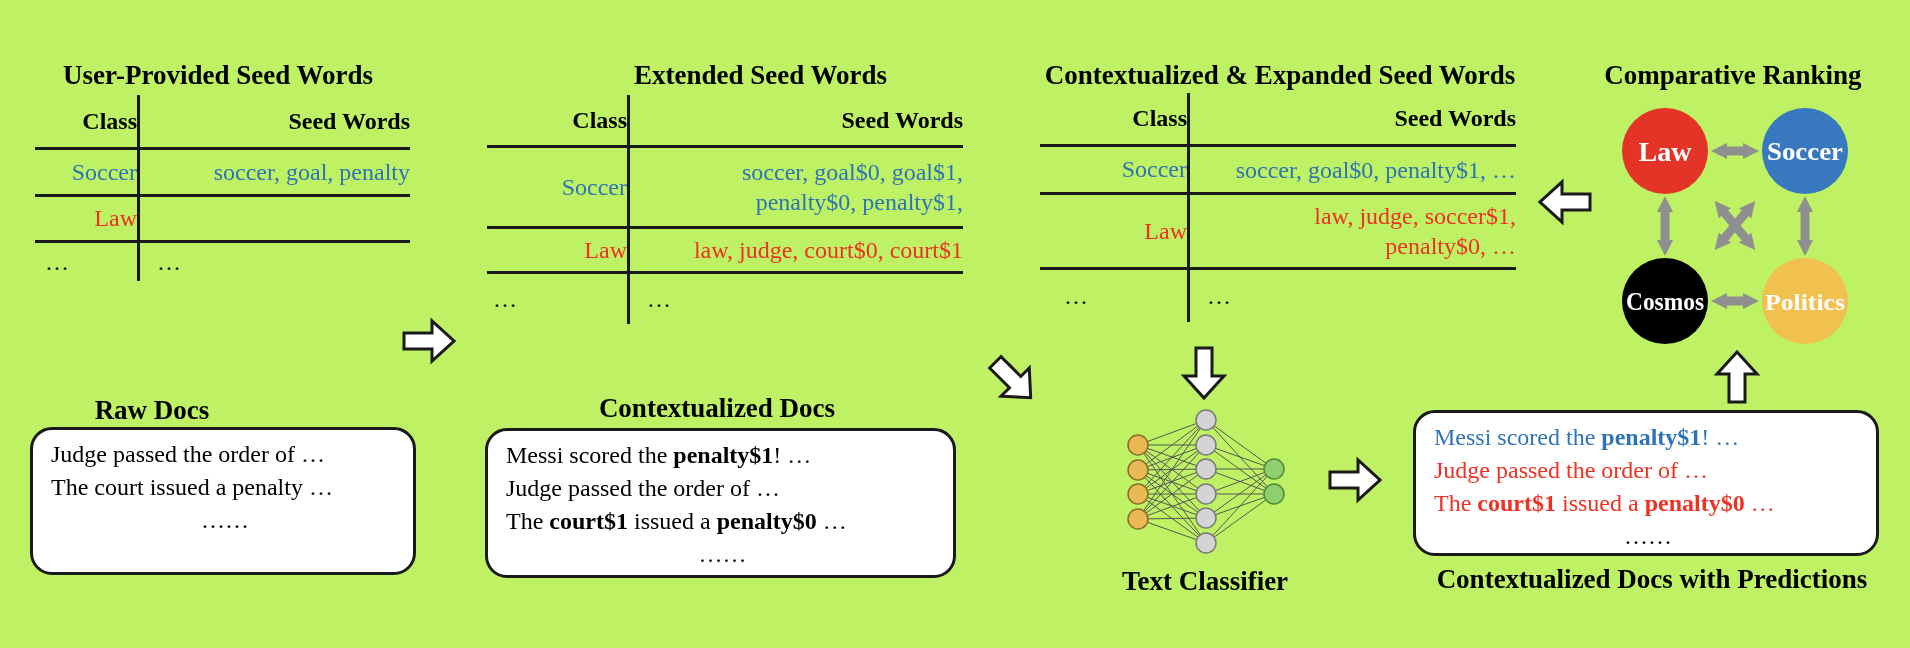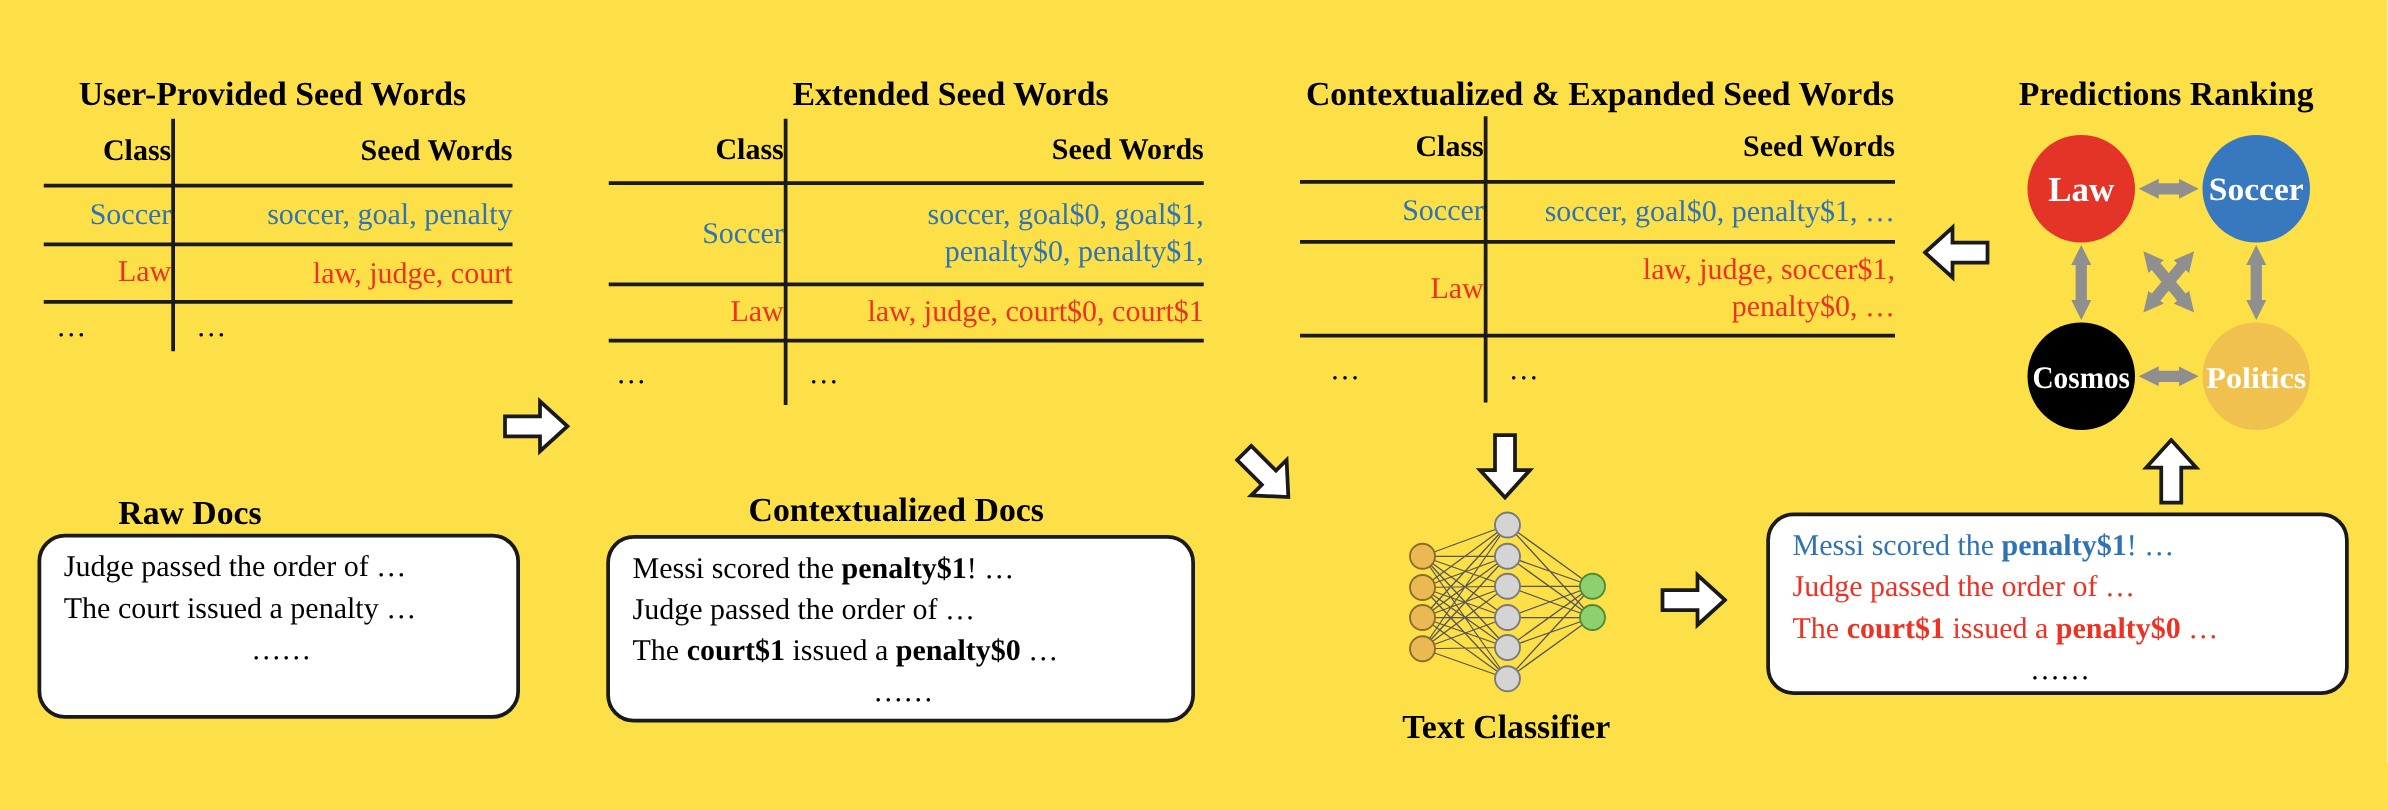--- a/index.html
+++ b/index.html
@@ -1,16 +1,16 @@
 <!DOCTYPE html>
 <html><head>
 <meta charset="utf-8">
 <style>
   html,body{margin:0;padding:0;background:#fff;}
-  #canvas{position:relative;width:1910px;height:648px;background:#fde047;overflow:hidden;
+  #canvas{position:relative;width:1910px;height:648px;background:#bef264;overflow:hidden;
           font-family:"Liberation Serif","DejaVu Serif",serif;color:#000;}
   .title{position:absolute;font-weight:bold;font-size:27px;text-align:center;color:#000;white-space:nowrap;}
   
   .stable{position:absolute;font-size:24px;}
   .vline{position:absolute;top:0;bottom:0;width:3px;background:#1a1a1a;}
   .trow{display:flex;align-items:center;box-sizing:border-box;}
   .hb{border-bottom:3px solid #1a1a1a;text-align:right;}
   .c1{box-sizing:border-box;flex-shrink:0;}
   .c2{flex:1;padding-left:20px;}
   .c2 div{line-height:30px;}
@@ -39,23 +39,20 @@
       <div class="c2 bold">Seed Words</div>
     </div>
     <div class="trow hb" style="height:47px;">
       <div class="c1 blue" style="width:102px;padding-left:10px;">Soccer</div>
       <div class="c2 blue">
           <div>soccer, goal, penalty</div>
         </div>
     </div>
     <div class="trow hb" style="height:46px;">
       <div class="c1 red" style="width:102px;padding-left:10px;">Law</div>
-      <div class="c2 red">
-          <div>law, judge, court</div>
-        </div>
     </div>
     <div class="trow" style="height:38px;">
       <div class="c1" style="width:102px;padding-left:10px;">…</div>
       <div class="c2">
           <div>…</div>
         </div>
     </div>
   </div>
 
   <div class="title" style="left:32px;top:395px;width:240px;">Raw Docs</div>
@@ -169,34 +166,35 @@
         <path d="M2 16L30 16L30 4L52 24L30 44L30 32L2 32Z" fill="#fff" stroke="#1a1a1a" stroke-width="3"></path>
       </svg>
   </div>
 
   <div class="docbox" style="left:1413px;top:410px;width:466px;height:146px;">
     <div class="blue"><span>Messi scored the </span><b>penalty$1</b><span>! …</span></div>
     <div class="red">Judge passed the order of …</div>
     <div class="red"><span>The </span><b>court$1</b><span> issued a </span><b>penalty$0</b><span> …</span></div>
     <div class="dcenter">……</div>
   </div>
+  <div class="title" style="left:1402px;top:564px;width:500px;">Contextualized Docs with Predictions</div>
 
   <div class="barrow" style="left:1710px;top:353px;transform:rotate(-90deg);">
     <svg width="54" height="48" viewBox="0 0 54 48">
         <path d="M2 16L30 16L30 4L52 24L30 44L30 32L2 32Z" fill="#fff" stroke="#1a1a1a" stroke-width="3"></path>
       </svg>
   </div>
 
   <div class="barrow" style="left:1538px;top:178px;transform:rotate(180deg);">
     <svg width="54" height="48" viewBox="0 0 54 48">
         <path d="M2 16L30 16L30 4L52 24L30 44L30 32L2 32Z" fill="#fff" stroke="#1a1a1a" stroke-width="3"></path>
       </svg>
   </div>
 
-  <div class="title" style="left:1583px;top:60px;width:300px;">Predictions Ranking</div>
+  <div class="title" style="left:1583px;top:60px;width:300px;">Comparative Ranking</div>
   <svg class="absvg" style="left:1620px;top:105px;" width="230" height="240" viewBox="0 0 230 240">
     <defs>
       <marker id="ahE" markerWidth="20" markerHeight="18" refX="3" refY="8" orient="auto" markerUnits="userSpaceOnUse">
           <path d="M0 0L16 8L0 16Z" fill="#8f8f8f"></path>
         </marker>
       <marker id="ahS" markerWidth="20" markerHeight="18" refX="3" refY="8" orient="auto-start-reverse" markerUnits="userSpaceOnUse">
           <path d="M0 0L16 8L0 16Z" fill="#8f8f8f"></path>
         </marker>
     </defs>
     <line x1="104" y1="46" x2="126" y2="46" stroke="#8f8f8f" stroke-width="9" marker-start="url(#ahS)" marker-end="url(#ahE)"></line>

